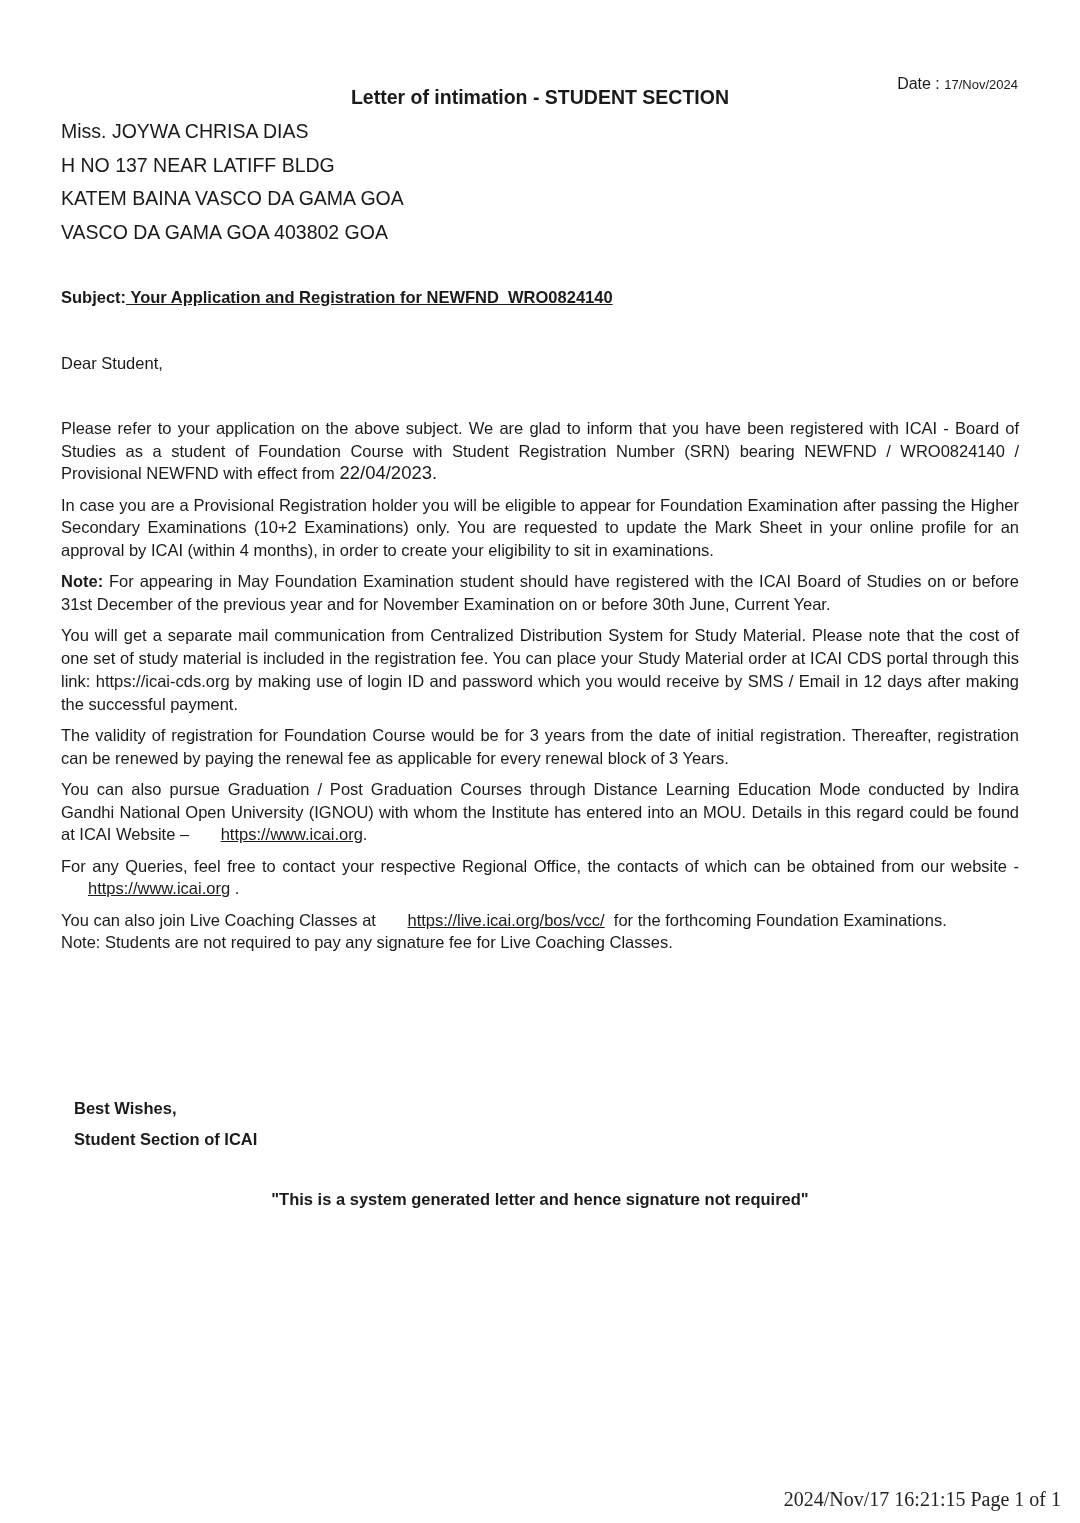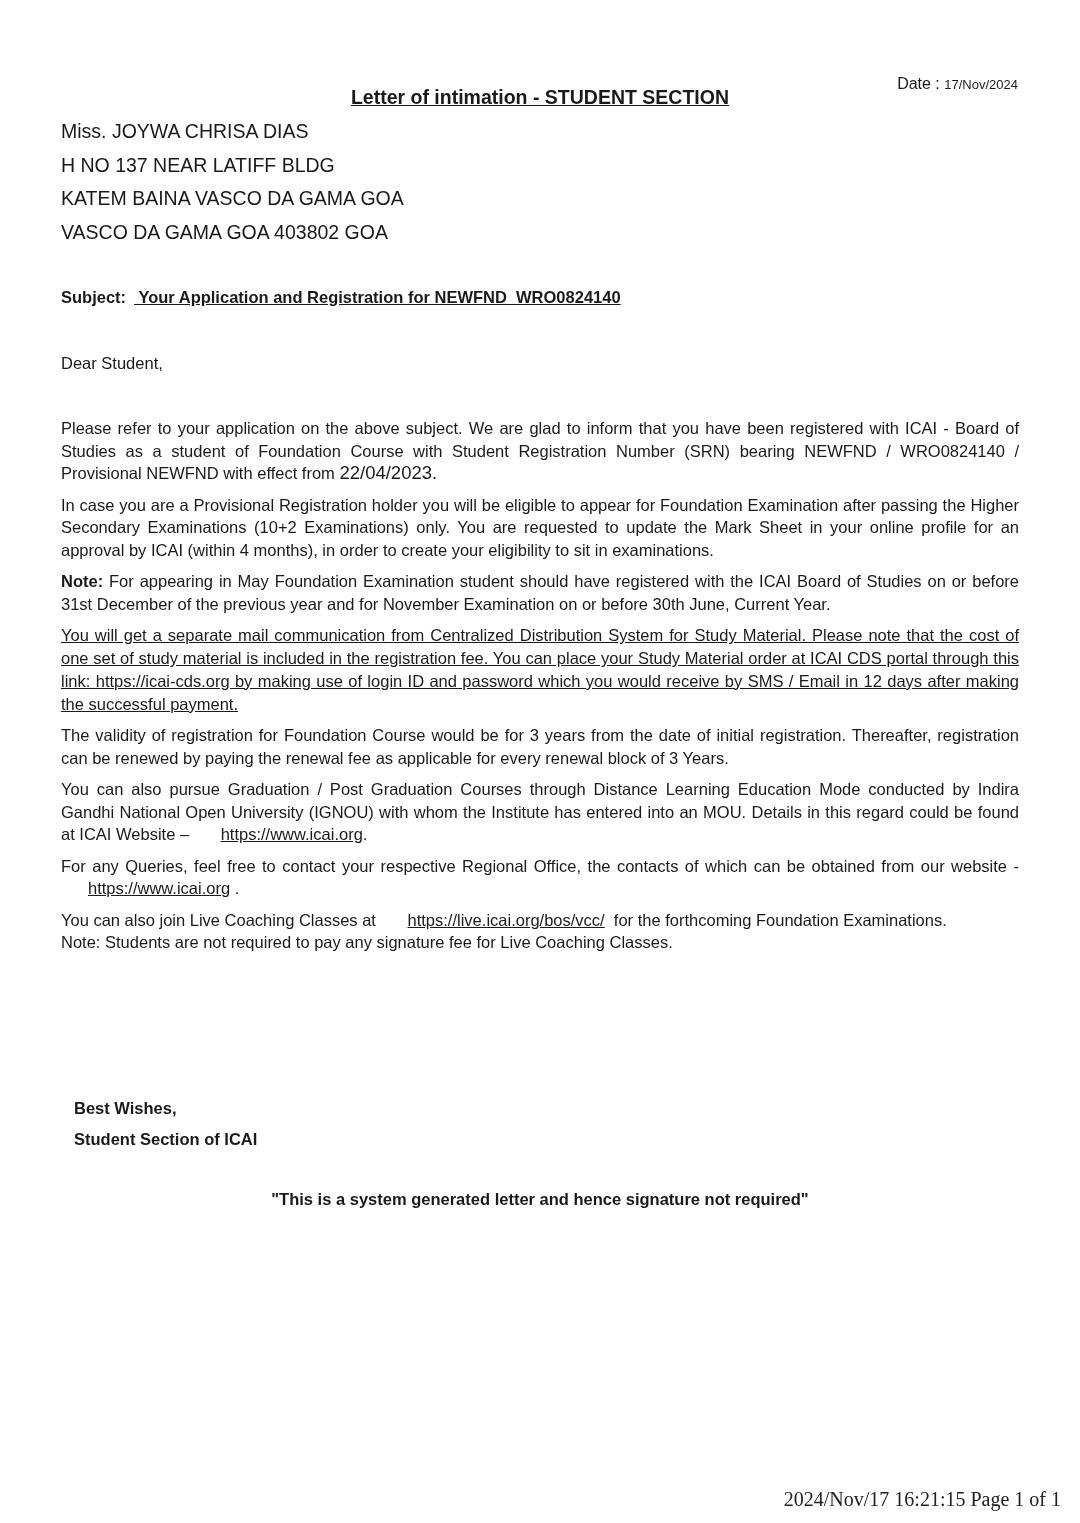--- a/index.html
+++ b/index.html
@@ -3,28 +3,28 @@
 <meta charset="utf-8">
 <style>
   html, body { margin: 0; padding: 0; background: #ffffff; }
   body {
     width: 1080px; height: 1523px; position: relative; overflow: hidden;
     font-family: "Liberation Sans", sans-serif; color: #1a1a1a;
   }
   .abs { position: absolute; }
   .date-line { top: 56px; right: 62px; font-weight: normal; font-size: 16px; margin-top: 19px; }
   .date-line .date-val { font-size: 13px; }
-  .title { top: 86px; left: 0; width: 1080px; text-align: center; font-weight: bold; font-size: 19.5px; text-decoration: underline; }
+  .title { top: 86px; left: 0; width: 1080px; text-align: center; font-weight: bold; font-size: 19.5px; }
   .addr { left: 61px; font-size: 19.5px; line-height: 33.5px; top: 115px; }
   .subject { top: 288px; left: 61px; font-size: 16.5px; font-weight: bold; }
-  .subject .subj-text { text-decoration: underline; margin-left: 8px; }
+  .subject .subj-text { text-decoration: underline; }
   .salute { top: 354px; left: 61px; font-size: 16.5px; }
   .body { left: 61px; width: 958px; font-size: 16.5px; line-height: 22.7px; text-align: justify; }
   .body p { margin: 0 0 8.6px 0; }
-  .body .u { text-decoration: underline; }
+  .body .u { }
   .body .big { font-size: 18.5px; }
   .body a, .link { color: #1a1a1a; text-decoration: underline; padding-left: 27px; }
   .closing { left: 74px; font-size: 16.5px; font-weight: bold; line-height: 31px; top: 1093px; }
   .sysnote { top: 1190px; left: 0; width: 1080px; text-align: center; font-weight: bold; font-size: 16.5px; }
   .footer { top: 1488px; right: 19px; font-family: "Liberation Serif", serif; font-size: 20px; color: #222; text-align: right; }
 </style>
 </head>
 <body>
 
 <div class="abs date-line">

